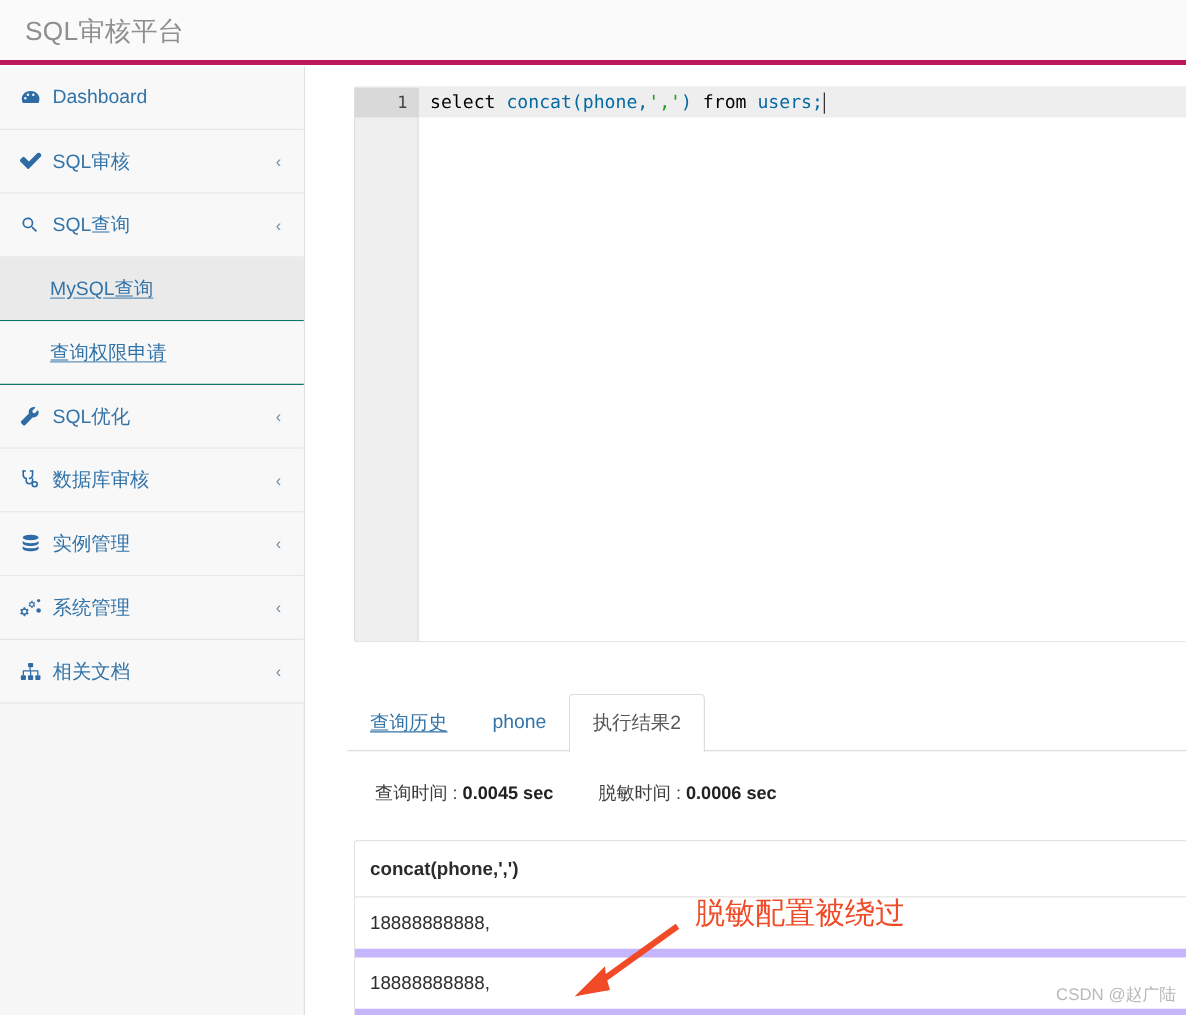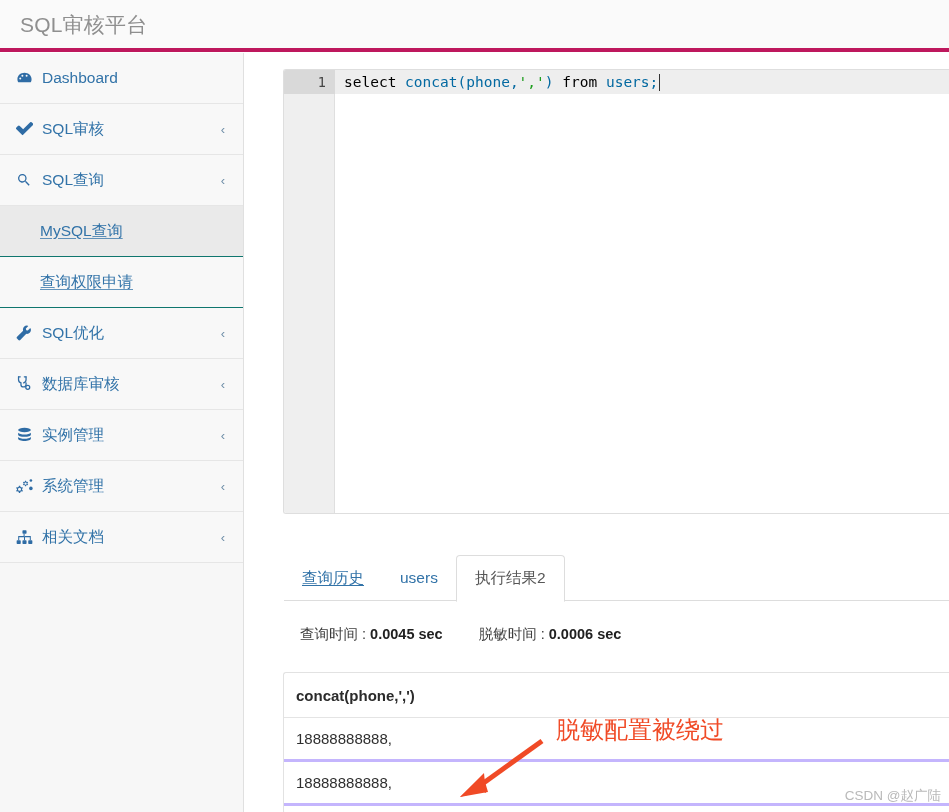--- a/index.html
+++ b/index.html
@@ -113,21 +113,21 @@
   .tok-kw { color: #000000; }
   .tok-str { color: #1a9c1a; }
   .tok-plain { color: #0369a1; }
   .caret-bar {
     display: inline-block; width: 1px; height: 17px;
     background: #333; margin-left: 1px; vertical-align: -3px;
   }
 
   
   .tabs-wrap {
-    position: absolute; left: 284px; top: 553px; right: 0; height: 48px;
+    position: absolute; left: 278px; top: 553px; right: 0; height: 48px;
   }
   .tabs-base {
     position: absolute; left: 0; bottom: 0; right: 0; height: 1px;
     background: #dddddd;
   }
   .tabs { position: absolute; left: 0; bottom: 0; display: flex; align-items: flex-end; height: 48px; }
   .tab {
     height: 46px; display: flex; align-items: center;
     padding: 0 18px;
     font-size: 15.5px; color: #3273a8;
@@ -169,21 +169,21 @@
     text-align: left;
     font-size: 15px; font-weight: bold; color: #2b2b2b;
     padding: 14px 12px 13px 12px;
     border-bottom: 1px solid #e4e4e4;
     white-space: nowrap;
   }
   .rtable td {
     text-align: left;
     font-size: 15px; color: #2f2f2f;
     padding: 12px 12px;
-    border-bottom: 3px solid #c4b5fd;
+    border-bottom: 7px solid #c4b5fd;
     white-space: nowrap;
   }
 
   
   .annot-text {
     position: absolute; left: 556px; top: 714px;
     font-size: 24px; color: #f04a26;
     white-space: nowrap;
     pointer-events: none;
   }
@@ -318,21 +318,21 @@
     <div class="gutter">
       <div class="gnum-active">1</div>
     </div>
     <div class="code-line"><span class="tok-kw">select</span><span class="tok-plain"> concat(phone,</span><span class="tok-str">','</span><span class="tok-plain">) </span><span class="tok-kw">from</span><span class="tok-plain"> users;</span><span class="caret-bar"></span></div>
   </div>
 
   <div class="tabs-wrap">
     <div class="tabs-base"></div>
     <div class="tabs">
       <div class="tab hover-underline">查询历史</div>
-      <div class="tab">users</div>
+      <div class="tab">phone</div>
       <div class="tab active">执行结果2</div>
     </div>
   </div>
 
   <div class="timing">
     <div><span>查询时间 : </span><b>0.0045 sec</b></div>
     <div><span>脱敏时间 : </span><b>0.0006 sec</b></div>
   </div>
 
   <div class="result-panel">

